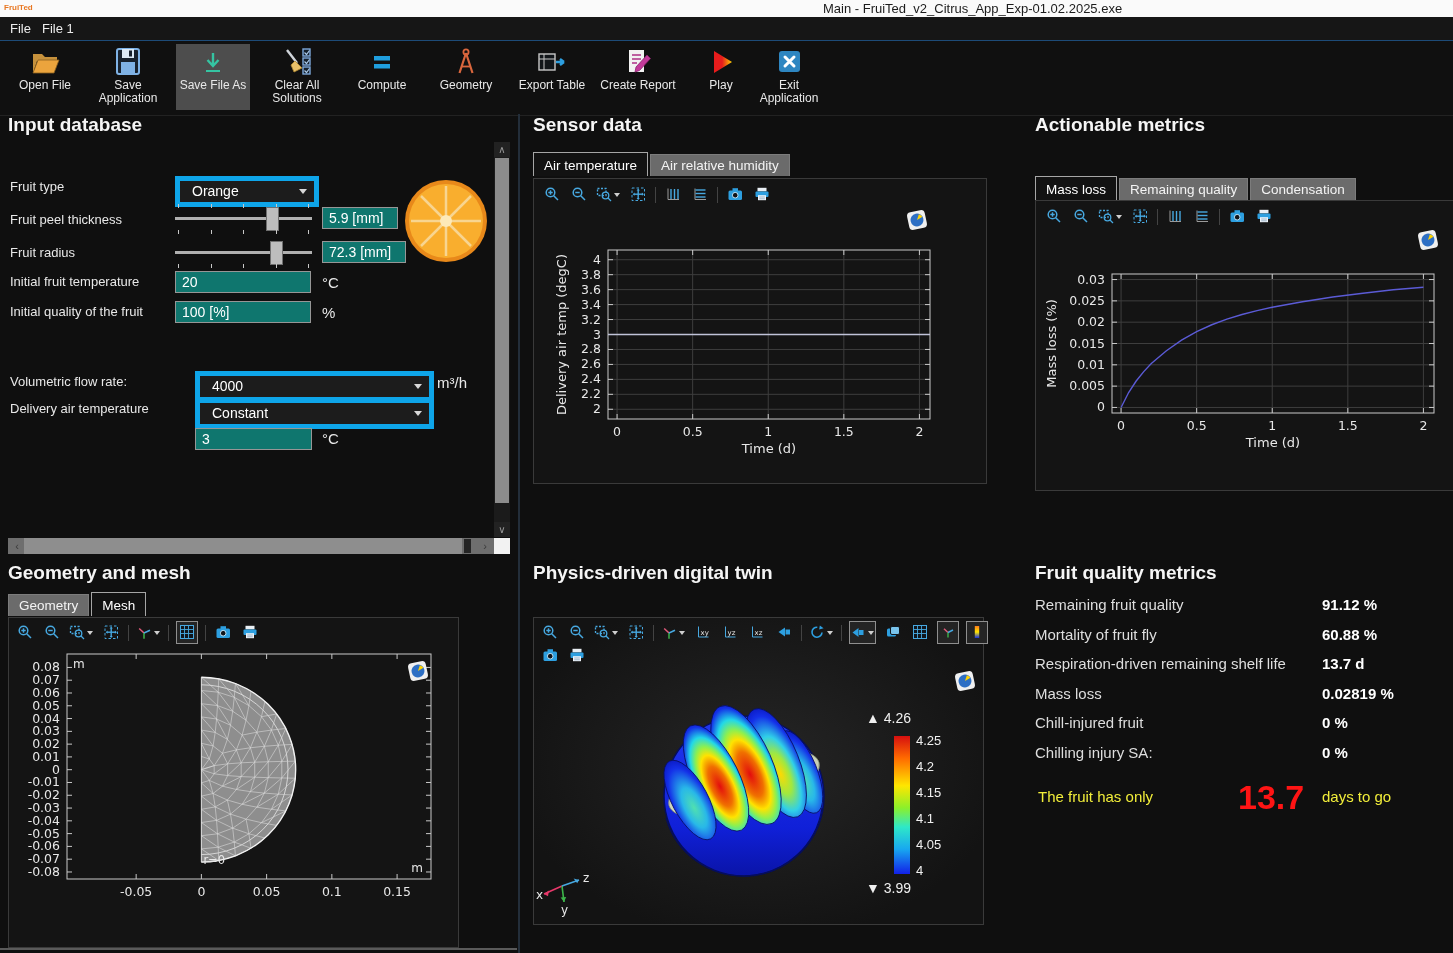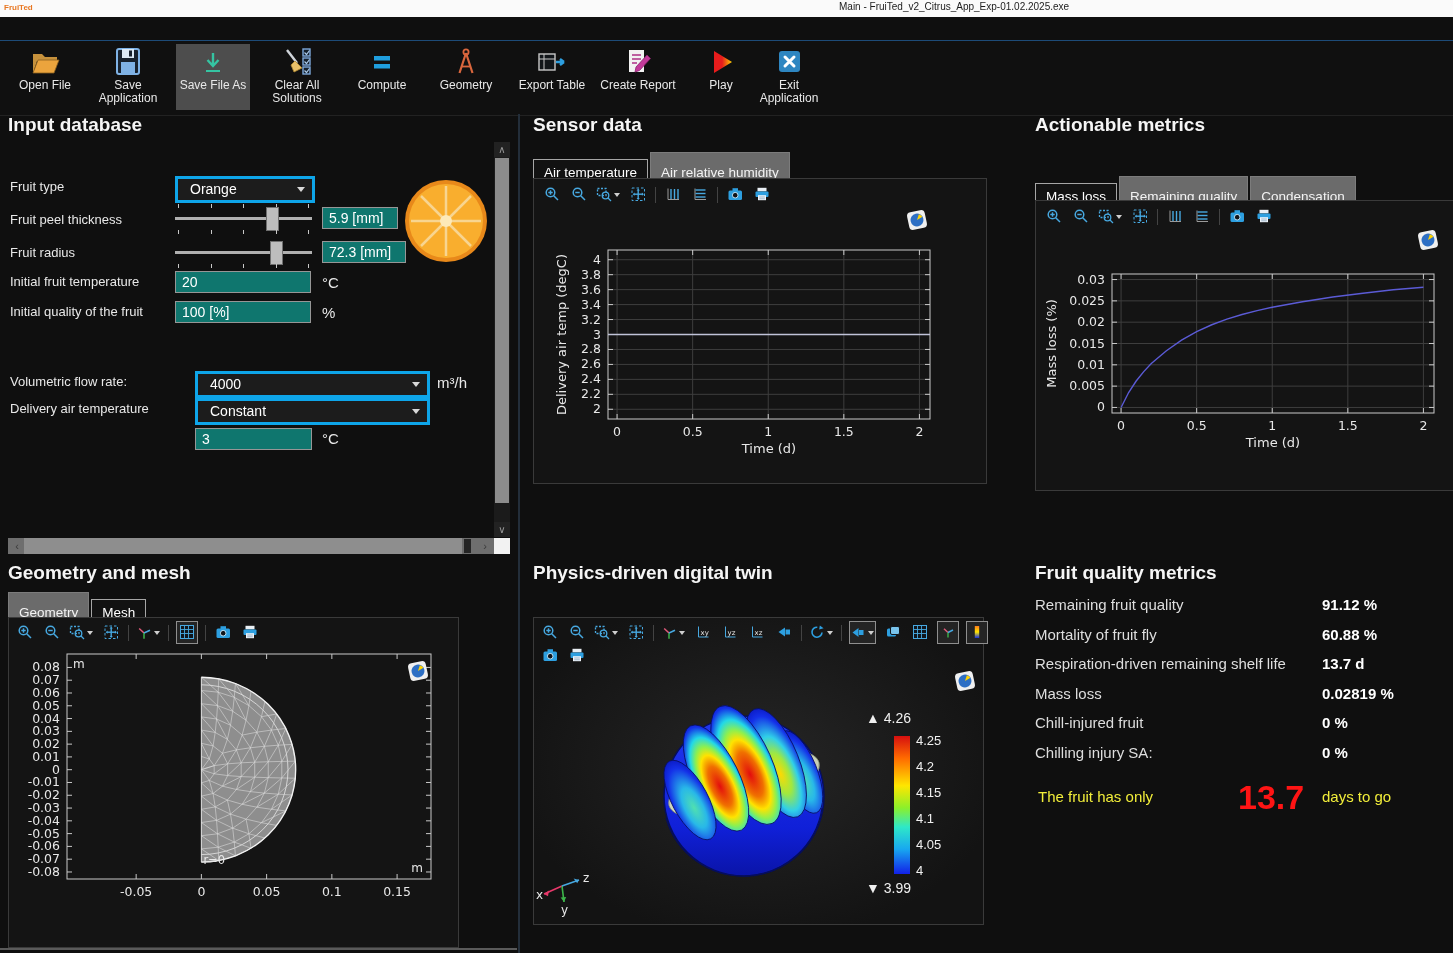--- a/index.html
+++ b/index.html
@@ -2,47 +2,47 @@
 <html><head>
 <meta charset="utf-8">
 <style>
   html,body{margin:0;padding:0;background:#0a0a0a;}
   #root{position:relative;width:1453px;height:953px;background:#0f0f0f;overflow:hidden;
         font-family:"Liberation Sans",sans-serif;color:#e8e8e8;}
   .abs{position:absolute;}
   .h1{position:absolute;font-size:19px;font-weight:bold;color:#f5f5f5;}
   
   #titlebar{position:absolute;left:0;top:0;width:1453px;height:17px;background:#fafafa;}
-  #titlebar .title{position:absolute;left:823px;top:1px;font-size:10px;color:#1c1c1c;margin-left:16px;}
+  #titlebar .title{position:absolute;left:823px;top:1px;font-size:13px;color:#1c1c1c;}
   #titlebar .logo{position:absolute;left:4px;top:3px;font-size:8px;font-weight:bold;letter-spacing:0;}
   #menubar{position:absolute;left:0;top:17px;width:1453px;height:23px;background:#161616;}
   .menu-item{position:absolute;top:3px;font-size:13px;color:#ececec;padding:1px 4px;}
   #toolbar{position:absolute;left:0;top:40px;width:1453px;height:74px;background:#101010;
            border-top:1px solid #1d4b78;border-bottom:1px solid #222;}
   .tbtn{position:absolute;top:3px;height:66px;text-align:center;font-size:12px;color:#e8e8e8;cursor:pointer;}
   .tbtn .ticon{display:block;margin:2px auto 1px auto;width:34px;height:32px;}
   .tbtn.selected{background:#4d4d4d;}
   .tbtn .tlab{display:block;line-height:13px;}
   
   .panel{position:absolute;background:#141414;border:1px solid #3a3a3a;}
-  .tab{display:inline-block;vertical-align:bottom;padding:12px 10px;font-size:13.5px;background:#6b6b6b;
+  .tab{display:inline-block;vertical-align:bottom;padding:3px 10px;font-size:13.5px;background:#6b6b6b;
        color:#f3f3f3;border:1px solid #7c7c7c;border-bottom:none;margin-right:2px;cursor:pointer;}
   .tab.active{background:#121212;color:#ffffff;border-color:#a6a6a6;padding-top:5px;}
   .ptb{position:absolute;display:flex;align-items:center;gap:7px;}
   .ti{width:17px;height:17px;display:block;}
   .sep{width:1px;height:16px;background:#434343;}
   .tool{display:flex;align-items:center;justify-content:center;min-width:20px;height:21px;}
   .tool.sel{border:1px solid #8f8f8f;background:#242424;}
   .caret-s{width:8px;height:6px;display:block;}
   
   .lbl{position:absolute;font-size:13px;color:#e8e8e8;white-space:nowrap;}
   .unit{position:absolute;font-size:15px;color:#e8e8e8;}
   .tbox{position:absolute;background:#0f766e;border:1px solid #969696;color:#fff;
         font-size:14px;padding:0 6px;height:20px;line-height:20px;}
-  .dd{position:absolute;background:#1c1c1c;border:3px solid #0ea5e9;color:#fff;font-size:14px;
+  .dd{position:absolute;background:#1c1c1c;border:5px solid #0ea5e9;color:#fff;font-size:14px;
       height:21px;line-height:21px;padding:0 20px 0 12px;cursor:pointer;}
   .dd .ddc{position:absolute;right:7px;top:8px;width:0;height:0;border-left:4px solid transparent;
       border-right:4px solid transparent;border-top:5px solid #d8d8d8;}
   .section-hdr{position:absolute;background:#4f4f4f;color:#f0f0f0;font-size:15px;height:22px;
       line-height:22px;padding-left:28px;}
   .section-hdr .tri{position:absolute;left:10px;top:9px;width:0;height:0;border-left:4px solid transparent;
       border-right:4px solid transparent;border-top:5px solid #9f9f9f;}
   .slider{position:absolute;height:24px;}
   .strack{position:absolute;left:0;right:0;top:11px;height:3px;background:#b0b0b0;}
   .sthumb{position:absolute;top:1px;width:11px;height:22px;background:#bdbdbd;border:1px solid #6f6f6f;}
@@ -186,20 +186,24 @@
   </defs>
 </svg>
 
 <div id="root">
 
   <div id="titlebar">
     <span class="logo"><span style="color:#e87722">FruiTed</span></span>
     <span class="title">Main - FruiTed_v2_Citrus_App_Exp-01.02.2025.exe</span>
   </div>
 
+  <div id="menubar">
+    <span class="menu-item" style="left:6px">File</span>
+    <span class="menu-item" style="left:38px">File 1</span>
+  </div>
 
   <div id="toolbar">
     <div class="tbtn" style="left:10px;width:70px">
       <svg class="ticon" viewBox="0 0 32 32">
         <path d="M4 27 V8 h9 l3 3 h12 v4 H8 Z" fill="#c6913c"></path>
         <path d="M4 27 L9 14 h21 l-5 13 Z" fill="#eba43d" stroke="#8a5f1e" stroke-width="0.8"></path>
         </svg>
       <span class="tlab">Open File</span>
     </div>
     <div class="tbtn" style="left:88px;width:80px">

